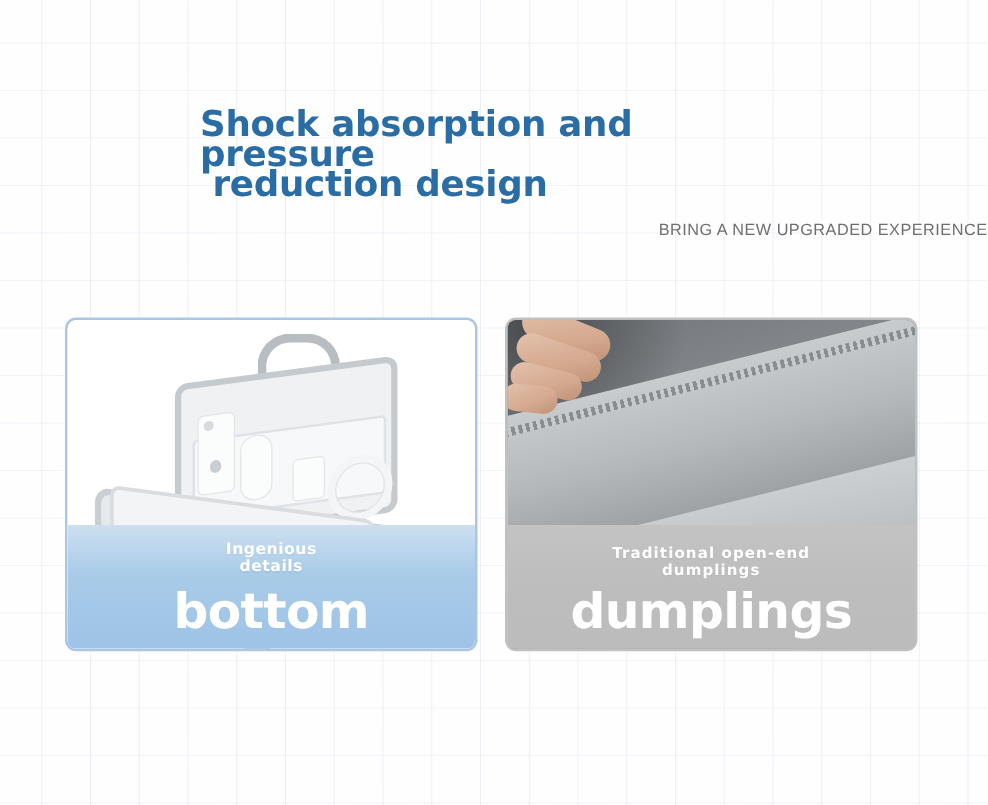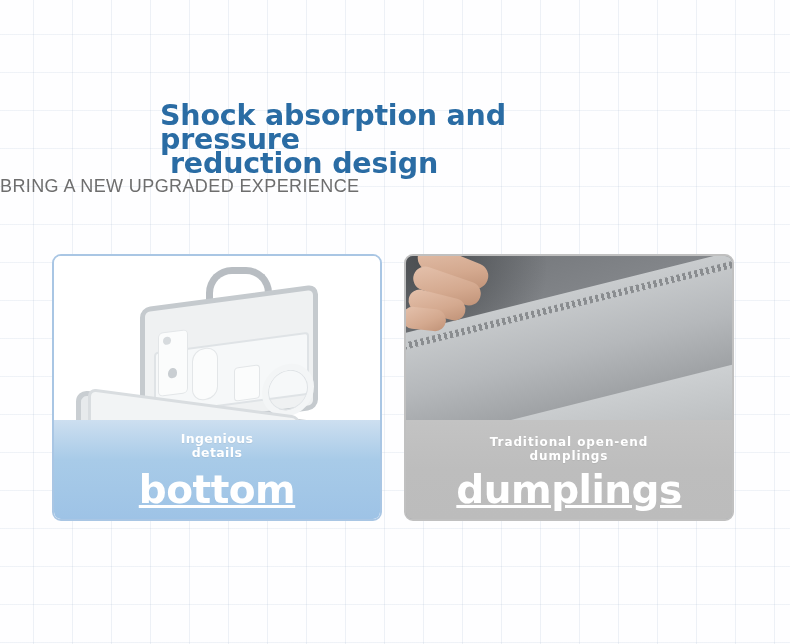--- a/index.html
+++ b/index.html
@@ -34,46 +34,46 @@
     top: 0;
     width: 790px;
     text-align: center;
   }
   .title {
     margin: 0;
     padding: 0;
     position: absolute;
     left: 50%;
     transform: translateX(-50%);
-    top: 104px;
+    top: 88px;
     width: 470px;
     text-align: left;
     color: #2a6ca4;
     font-family: "DejaVu Sans", sans-serif;
     font-weight: bold;
     font-size: 28.5px;
     line-height: 24px;
     letter-spacing: -0.2px;
     white-space: pre-line;
   }
   .title-line2 {
     display: block;
     padding-left: 10px;
     margin-top: 0;
   }
   .subtitle {
     position: absolute;
     left: 0;
     top: 176px;
     width: 790px;
-    text-align: left;
+    text-align: right;
     color: #6e6e6e;
     font-family: "Liberation Sans", sans-serif;
     font-weight: normal;
-    font-size: 18px;
+    font-size: 13px;
     letter-spacing: 0.4px;
   }
 
   
   .card {
     position: absolute;
     top: 254px;
     width: 330px;
     height: 267px;
     border-radius: 9px;
@@ -142,21 +142,20 @@
     left: 0;
     top: 48px;
     width: 100%;
     text-align: center;
     color: #ffffff;
     font-family: "DejaVu Sans", sans-serif;
     font-weight: bold;
     font-size: 39px;
     line-height: 44px;
     letter-spacing: -0.5px;
-    text-decoration: underline;
   }
 
   
   .bag-wrap {
     position: absolute;
     left: 0; top: 0; right: 0; bottom: 0;
   }
   .bag-handle-top {
     position: absolute;
     left: 152px; top: 11px;

